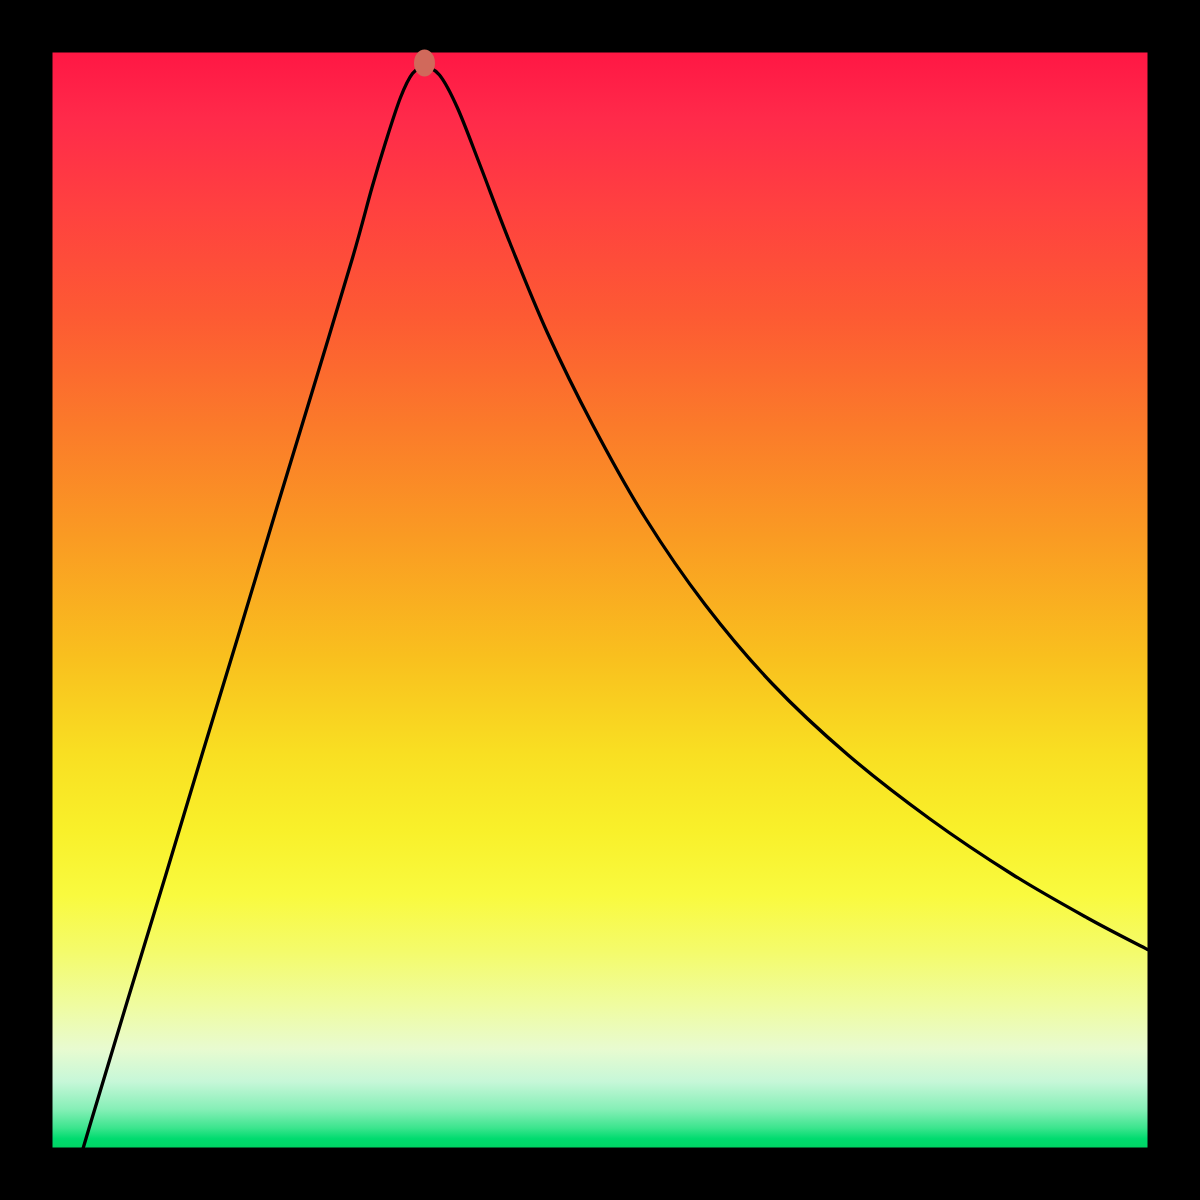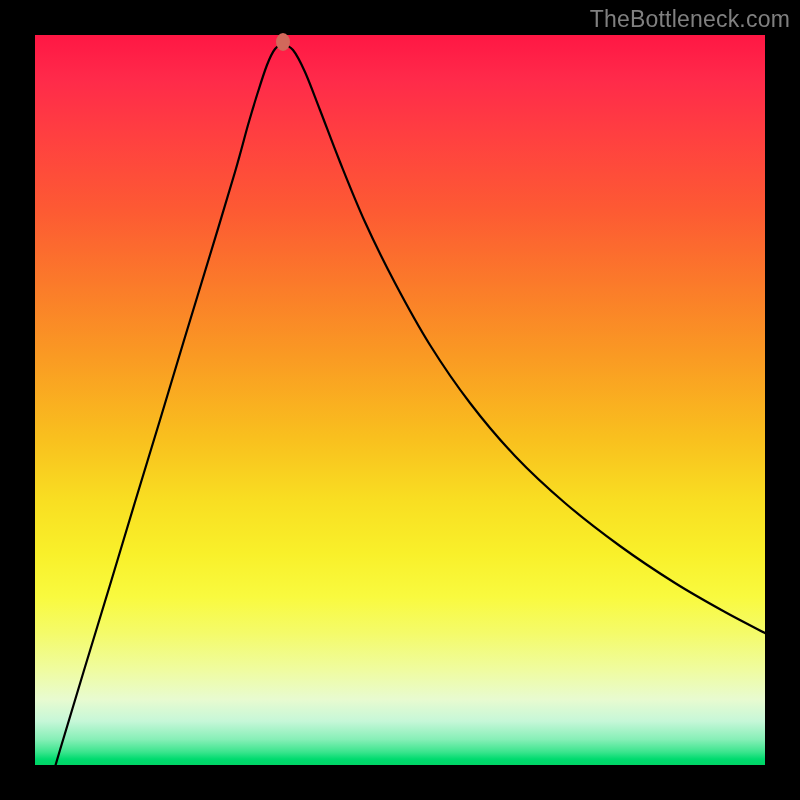--- a/index.html
+++ b/index.html
@@ -71,21 +71,20 @@
     height: 18px;
     border-radius: 50%;
     background: #d1695b;
     transform: translate(-50%, -50%);
   }
 </style>
 </head>
 <body>
 
 <div class="frame">
-  <div class="watermark">TheBottleneck.com</div>
 
   <div class="plot-area">
     <svg class="curve" viewBox="0 0 730 730" preserveAspectRatio="none">
       <path id="curve-path" fill="none" stroke="#000" stroke-width="2.2" stroke-linejoin="round" stroke-linecap="round" d="M 0 800 C 4.166666666666667 785.8333333333334, 16.666666666666664 743, 25 715 C 33.333333333333336 687, 41.666666666666664 659.5, 50 632 C 58.333333333333336 604.5, 66.66666666666667 577.5, 75 550 C 83.33333333333333 522.5, 91.66666666666667 494.5, 100 467 C 108.33333333333333 439.5, 116.66666666666667 412.5, 125 385 C 133.33333333333334 357.5, 141.66666666666666 329.5, 150 302 C 158.33333333333334 274.5, 166.66666666666666 247.5, 175 220 C 183.33333333333334 192.5, 193.66666666666666 158.66666666666666, 200 137 C 206.33333333333334 115.33333333333333, 209.33333333333334 102.83333333333333, 213 90 C 216.66666666666666 77.16666666666667, 218.83333333333334 70, 222 60 C 225.16666666666666 50, 229 37.666666666666664, 232 30 C 235 22.333333333333332, 237.33333333333334 17.333333333333332, 240 14 C 242.66666666666666 10.666666666666666, 245 9.833333333333334, 248 10 C 251 10.166666666666666, 254.33333333333334 10.5, 258 15 C 261.6666666666667 19.5, 265.5 27, 270 37 C 274.5 47, 279.1666666666667 60, 285 75 C 290.8333333333333 90, 297.5 108.33333333333333, 305 127 C 312.5 145.66666666666666, 320.8333333333333 166.83333333333334, 330 187 C 339.1666666666667 207.16666666666666, 349.1666666666667 227.5, 360 248 C 370.8333333333333 268.5, 382.5 290, 395 310 C 407.5 330, 420.8333333333333 349.5, 435 368 C 449.1666666666667 386.5, 464.1666666666667 404.3333333333333, 480 421 C 495.8333333333333 437.6666666666667, 512.5 453, 530 468 C 547.5 483, 566.6666666666666 497.6666666666667, 585 511 C 603.3333333333334 524.3333333333334, 622.5 537, 640 548 C 657.5 559, 675 568.6666666666666, 690 577 C 705 585.3333333333334, 723.3333333333334 594.5, 730 598"></path>
     </svg>
     <div class="marker" id="marker" style="left: 248px; top: 7px;"></div>
   </div>
 </div>
 
 </body></html>

